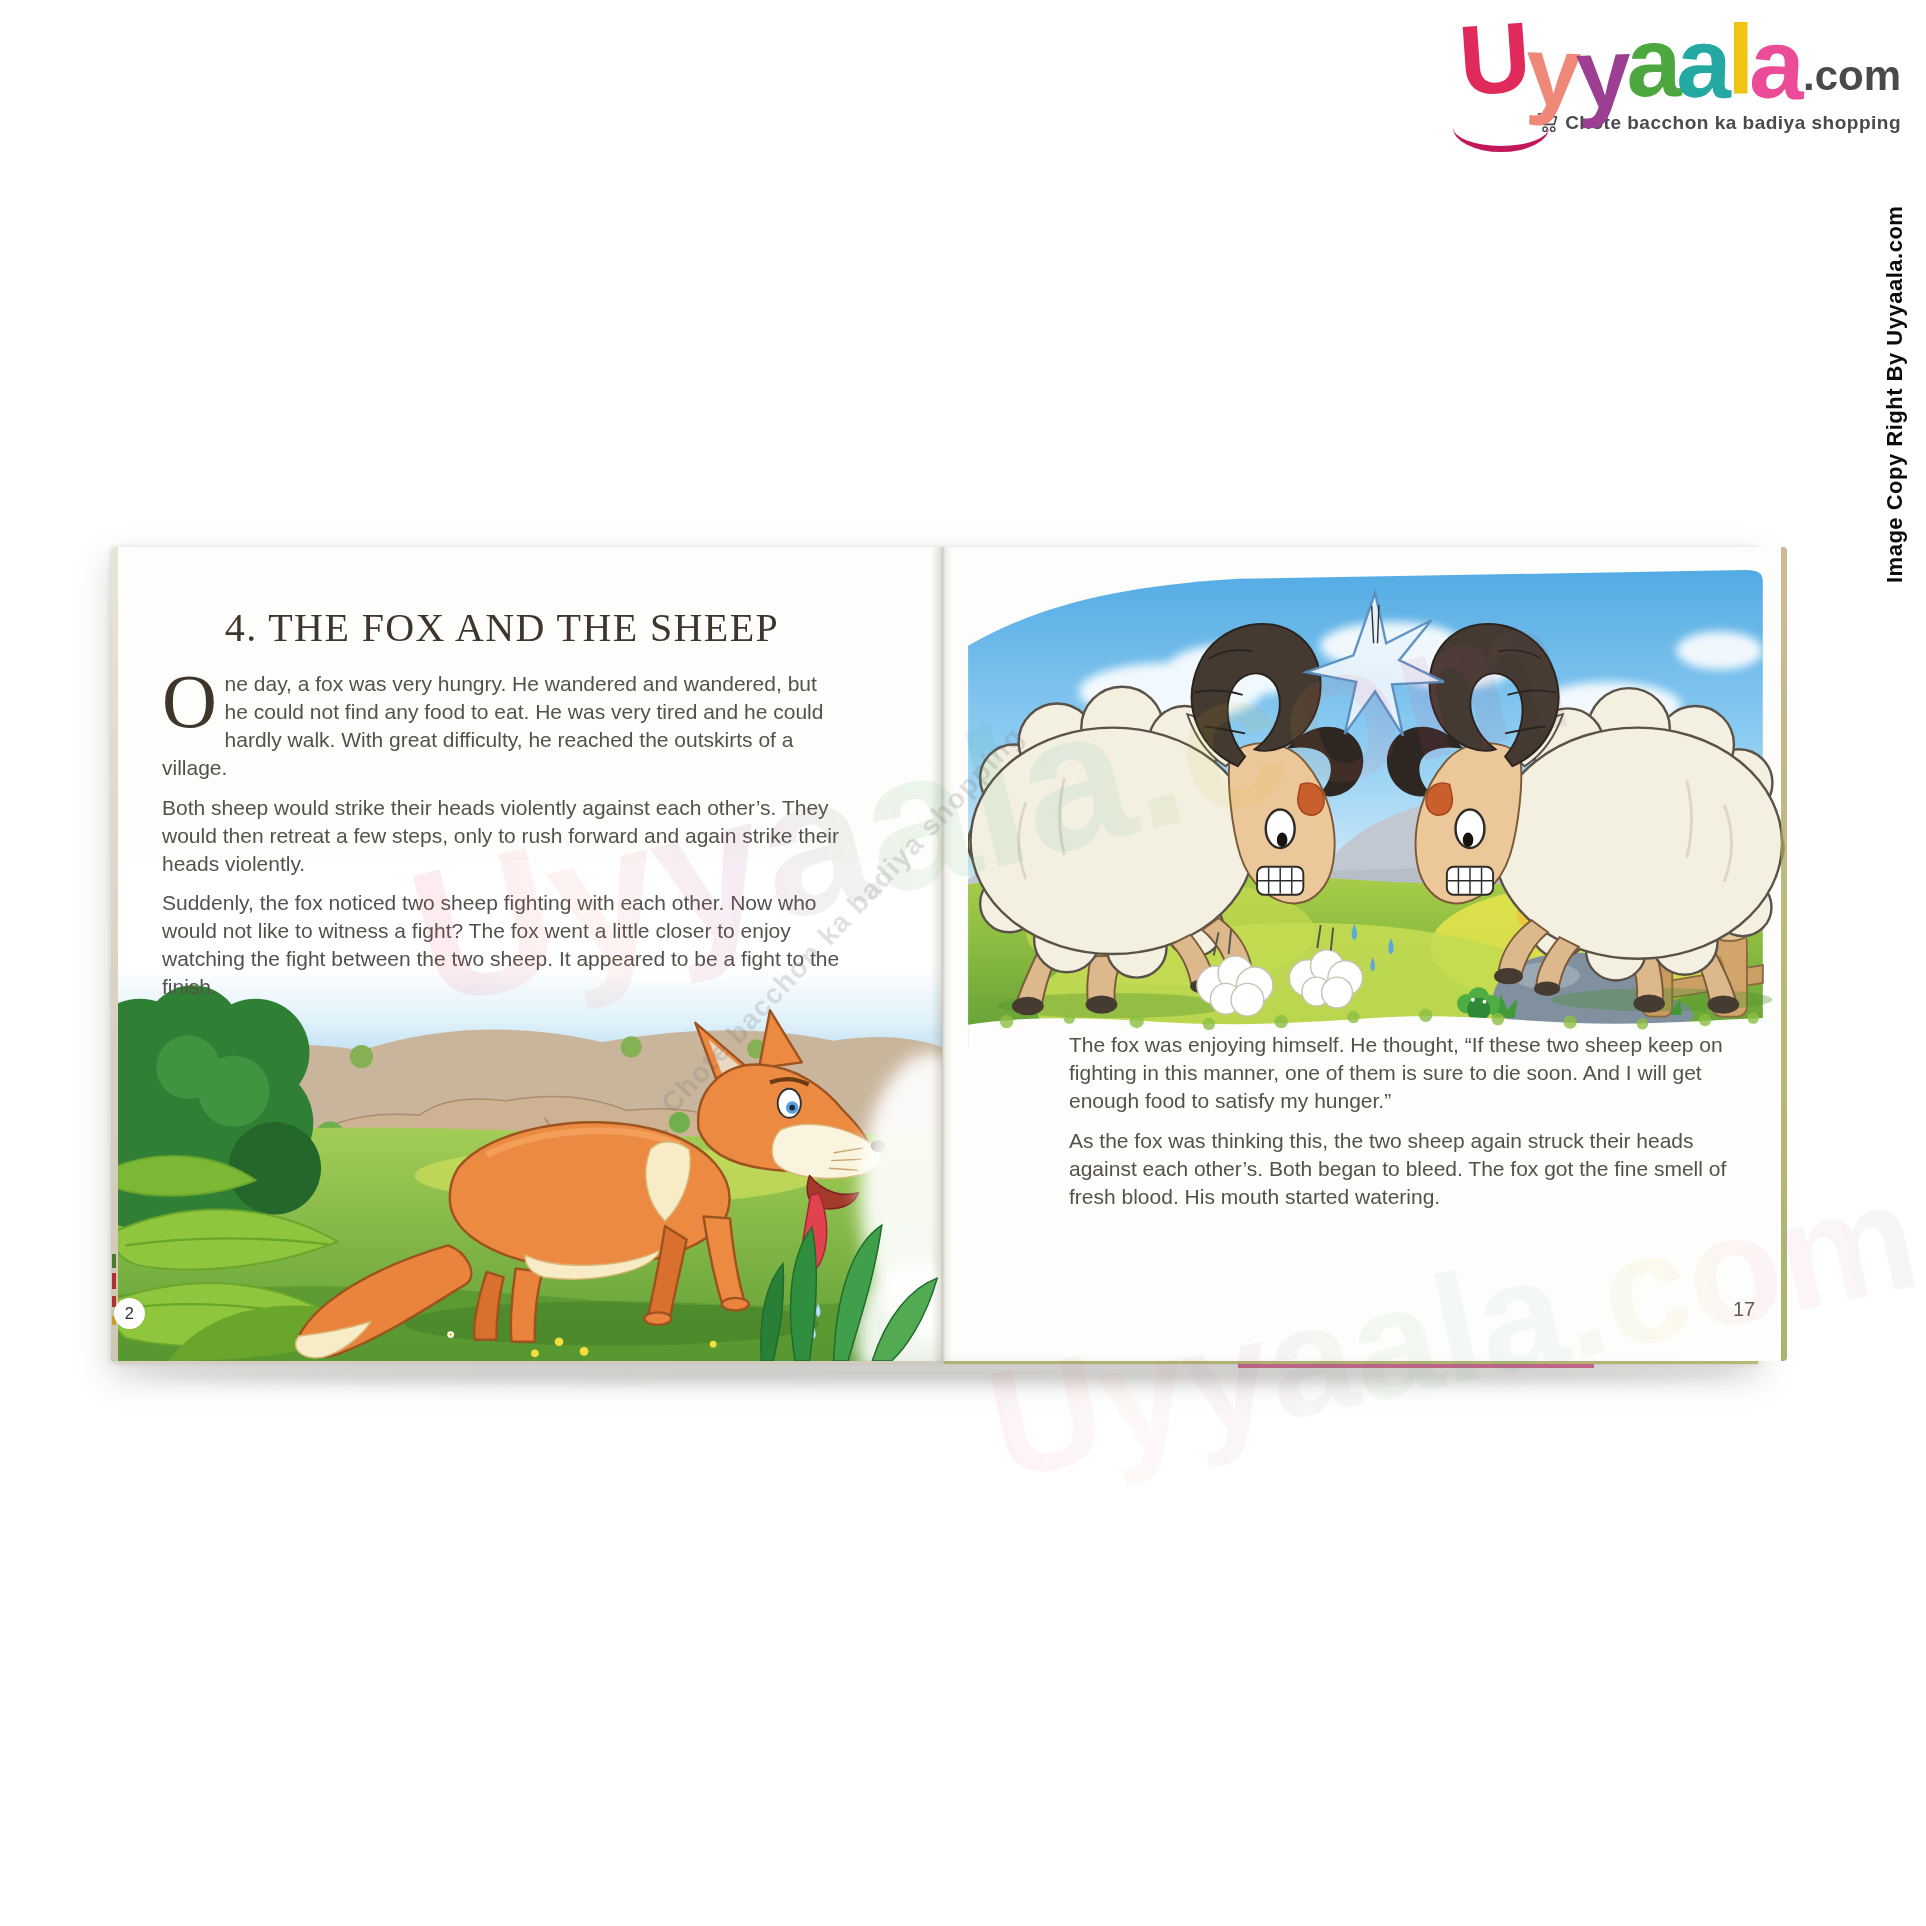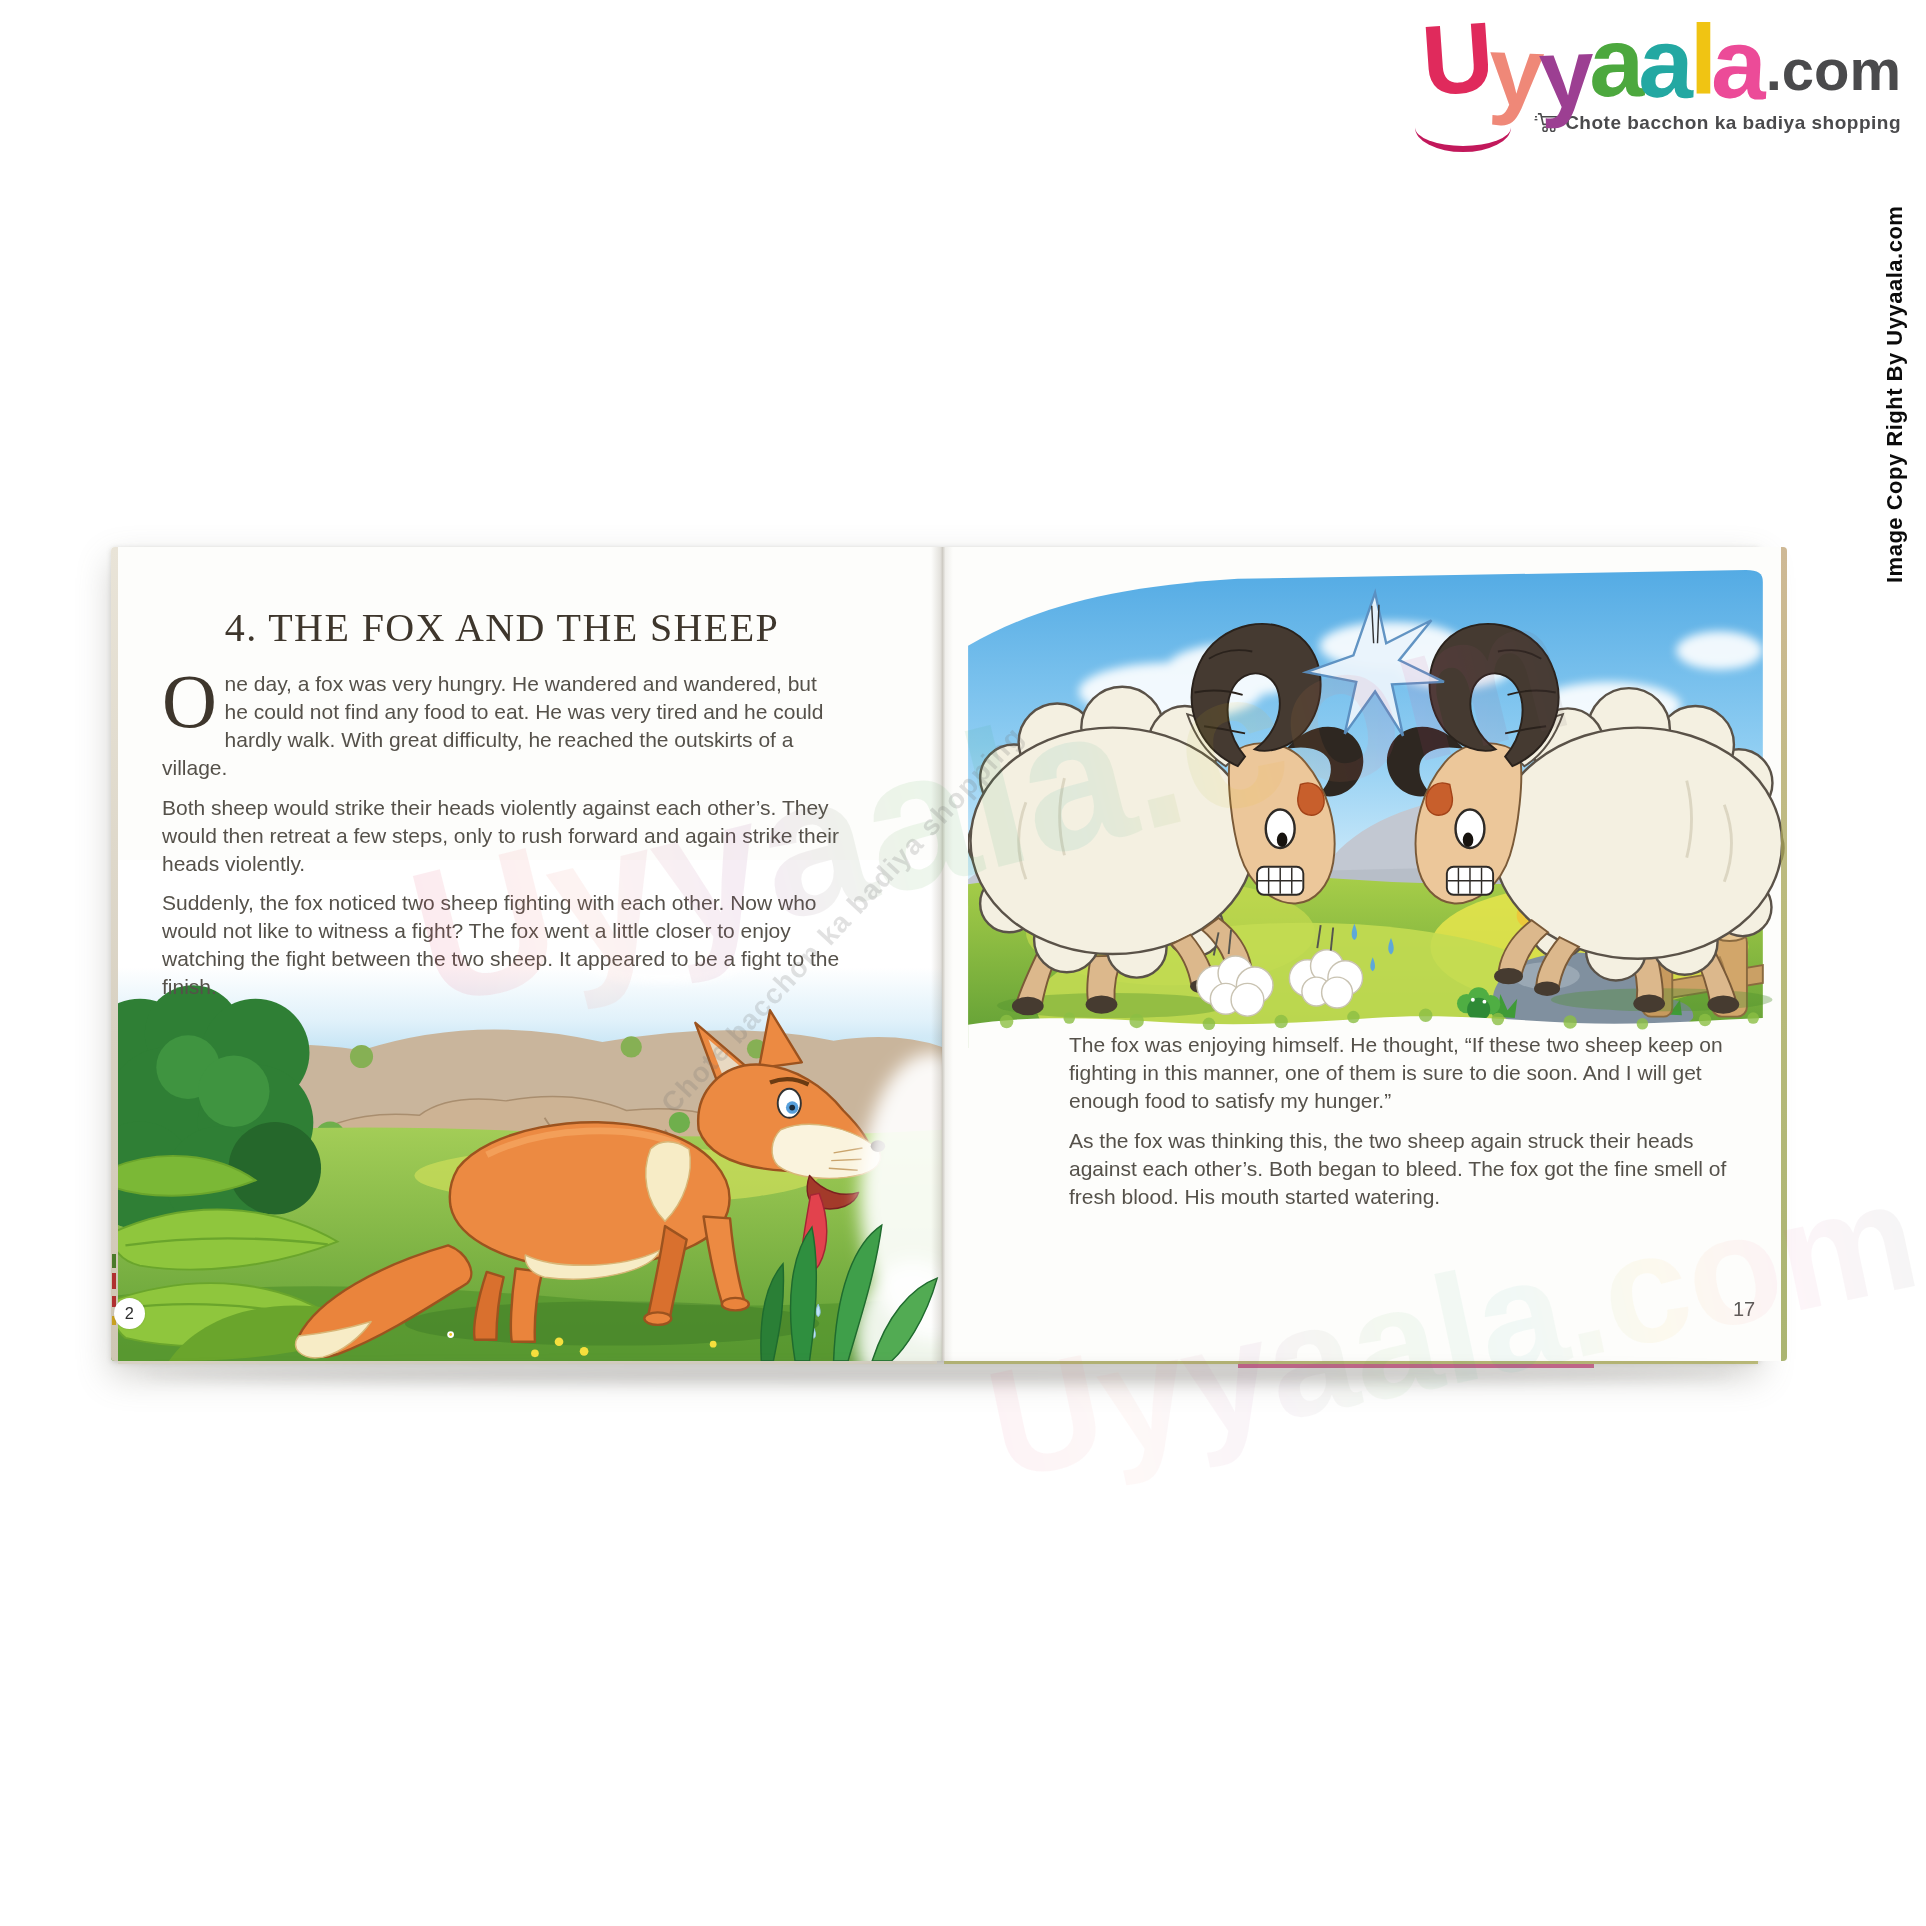--- a/index.html
+++ b/index.html
@@ -15,21 +15,21 @@
     display:inline-block;font-weight:700;font-size:99px;letter-spacing:-4.8px;
     font-family:"Liberation Sans",sans-serif;
   }
   .logo-brand .ltr:nth-child(1){transform:rotate(-4deg);}
   .logo-brand .ltr:nth-child(2){transform:translateY(12.5px) rotate(2deg);}
   .logo-brand .ltr:nth-child(3){transform:translateY(14.4px) rotate(-2deg);}
   .logo-brand .ltr:nth-child(4){transform:translateY(2.9px);}
   .logo-brand .ltr:nth-child(5){transform:translateY(3.9px) rotate(2deg);}
   .logo-brand .ltr:nth-child(6){transform:translateY(-6deg);}
   .logo-brand .ltr:nth-child(7){transform:translateY(4.8px) rotate(3deg);}
-  .logo-suffix{display:inline-block;font-weight:700;font-size:58px;margin-left:2.9px;transform:translateY(-2.9px);}
+  .logo-suffix{display:inline-block;font-weight:700;font-size:42px;margin-left:2.9px;transform:translateY(-2.9px);}
   .logo-smile{
     position:absolute;left:-6.7px;top:94px;width:96px;height:43px;
     border:0;border-bottom:6.7px solid #c2185b;border-radius:50%;
   }
   .logo-tagline-row{margin-top:4.8px;display:flex;align-items:center;justify-content:flex-end;gap:5.8px;}
   .logo-tagline{font-size:19px;font-weight:700;letter-spacing:0.5px;}
   
   .vertical-copyright{
     position:absolute;right:18.3px;top:169px;height:414px;
     writing-mode:vertical-rl;transform:rotate(180deg);

